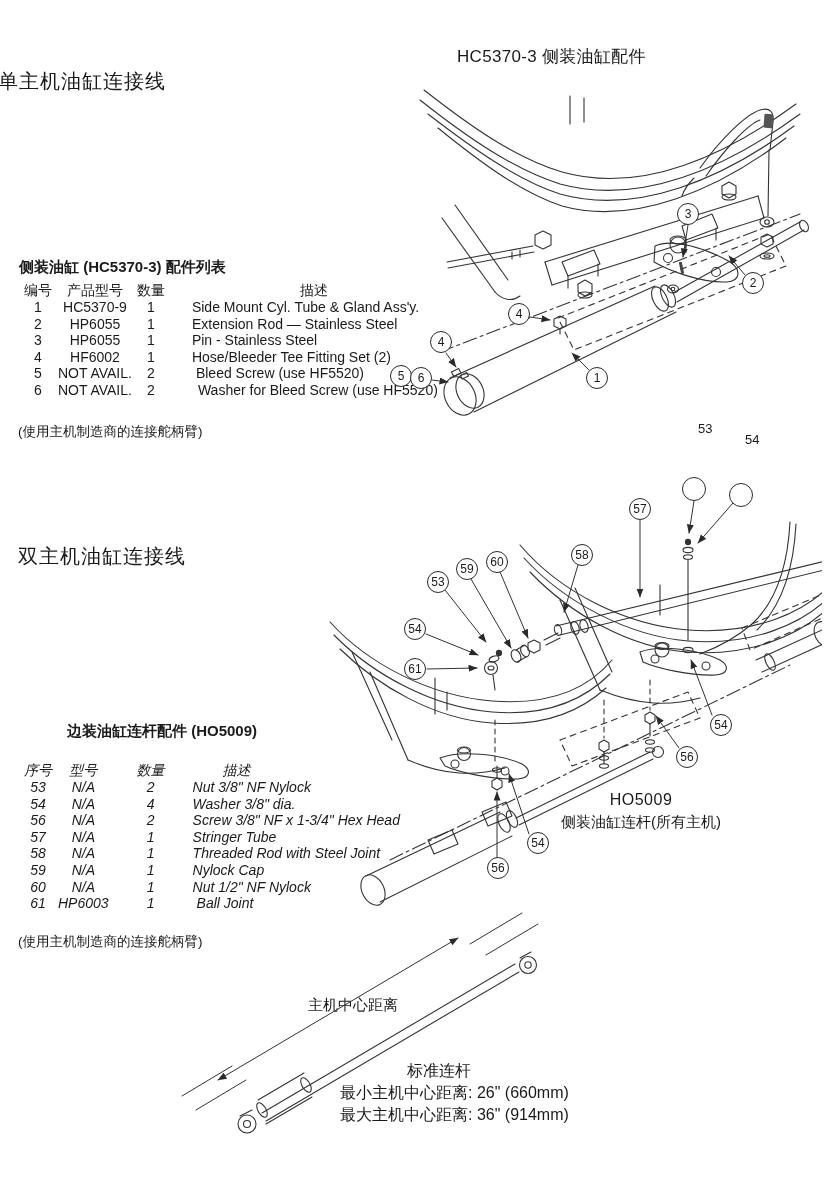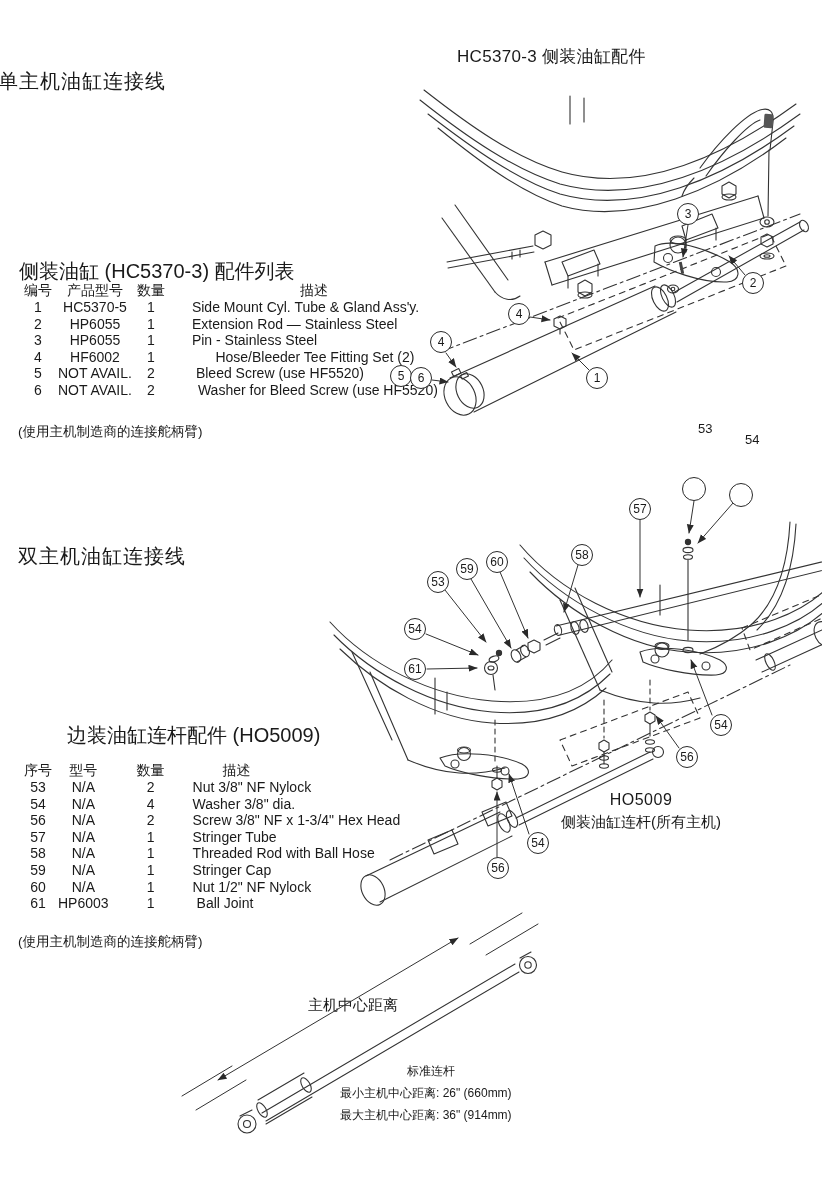--- a/index.html
+++ b/index.html
@@ -1,38 +1,38 @@
 <!DOCTYPE html>
 <html><head>
 <meta charset="utf-8">
 <style>
   html,body{margin:0;padding:0;background:#fff;}
   .page{position:relative;width:822px;height:1199px;background:#ffffff;
         font-family:"Liberation Sans","DejaVu Sans",sans-serif;color:#1a1a1a;overflow:hidden;}
   .abs{position:absolute;}
   .doc-title{font-size:17px;letter-spacing:.3px;}
   .section-heading{font-size:20px;letter-spacing:1px;}
-  .table-title{font-size:20px;}
+  .table-title{font-size:15px;font-weight:bold;}
   .note{font-size:13.5px;}
   .float-num{font-size:13px;}
   svg{position:absolute;overflow:visible;}
   path,line,ellipse,circle,rect,polygon,polyline{vector-effect:non-scaling-stroke;}
   .parts{border-collapse:collapse;table-layout:fixed;}
   .parts td{height:16.6px;line-height:16.6px;font-size:14px;white-space:nowrap;
             padding:0;overflow:visible;}
   .parts .hdr td{font-size:14px;height:18px;line-height:18px;}
   .c{text-align:center;}
   .callout{position:absolute;width:22px;height:22px;border:1.4px solid #2a2a2a;border-radius:50%;
            background:#fff;display:flex;align-items:center;justify-content:center;
            font-size:12px;transform:translate(-50%,-50%);box-sizing:border-box;z-index:5;}
   .callout.lg{width:24px;height:24px;}
   .ho-label{text-align:center;line-height:1.45;}
   .ho-label .l1{font-size:16px;letter-spacing:.5px;}
   .ho-label .l2{font-size:15px;}
-  .caption{font-size:12px;line-height:22px;}
+  .caption{font-size:16px;line-height:22px;}
 </style>
 </head>
 <body>
 
 <div class="page">
 
   <div class="abs doc-title" style="left:457px;top:45px;">HC5370-3 侧装油缸配件</div>
   <div class="abs section-heading" style="left:-2px;top:68px;">单主机油缸连接线</div>
 
   <div class="abs table-title" style="left:19px;top:258px;">侧装油缸 (HC5370-3) 配件列表</div>
@@ -45,41 +45,41 @@
       </colgroup>
     <tbody>
         <tr class="hdr">
       <td class="c">编号</td>
       <td class="c">产品型号</td>
       <td class="c">数量</td>
       <td style="padding-left:130px;">描述</td>
     </tr>
     <tr>
       <td class="c">1</td>
-      <td class="c">HC5370-5</td>
+      <td class="c">HC5370-9</td>
       <td class="c">1</td>
       <td style="padding-left:22px;">Side Mount Cyl. Tube &amp;  Gland Ass'y.</td>
     </tr>
     <tr>
       <td class="c">2</td>
       <td class="c">HP6055</td>
       <td class="c">1</td>
       <td style="padding-left:22px;">Extension Rod — Stainless Steel</td>
     </tr>
     <tr>
       <td class="c">3</td>
       <td class="c">HP6055</td>
       <td class="c">1</td>
       <td style="padding-left:22px;margin-top:31px;">Pin - Stainless Steel</td>
     </tr>
     <tr>
       <td class="c">4</td>
       <td class="c">HF6002</td>
       <td class="c">1</td>
-      <td style="padding-left:22px;text-align:center;">Hose/Bleeder Tee Fitting Set (2)</td>
+      <td style="padding-left:22px;">Hose/Bleeder Tee Fitting Set (2)</td>
     </tr>
     <tr>
       <td class="c">5</td>
       <td class="c">NOT AVAIL.</td>
       <td class="c">2</td>
       <td style="padding-left:26px;">Bleed Screw (use HF5520)</td>
     </tr>
     <tr>
       <td class="c">6</td>
       <td class="c">NOT AVAIL.</td>
@@ -89,21 +89,21 @@
   </tbody>
     </table>
 
   <div class="abs note" style="left:18px;top:423px;">(使用主机制造商的连接舵柄臂)</div>
   <div class="abs float-num" style="left:698px;top:421px;">53</div>
   <div class="abs float-num" style="left:745px;top:432px;">54</div>
 
   <div class="abs section-heading" style="left:18px;top:543px;">双主机油缸连接线</div>
 
   <div class="abs table-title" style="left:19px;top:722px;margin-left:48px;">边装油缸连杆配件 (HO5009)</div>
-  <table class="parts abs" style="left:18px;top:761px;">
+  <table class="parts abs" style="left:18px;top:761px;font-style:italic;">
     <colgroup>
         <col style="width:40px">
         <col style="width:45px">
         <col style="width:84px">
         <col style="width:260px">
       </colgroup>
     <tbody>
         <tr class="hdr">
       <td class="c">序号</td>
       <td class="c">型号</td>
@@ -131,27 +131,27 @@
     <tr>
       <td class="c">57</td>
       <td class="c">N/A</td>
       <td class="c">1</td>
       <td>Stringer Tube</td>
     </tr>
     <tr>
       <td class="c">58</td>
       <td class="c">N/A</td>
       <td class="c">1</td>
-      <td>Threaded Rod with Ball Hose</td>
+      <td>Threaded Rod with Steel Joint</td>
     </tr>
     <tr>
       <td class="c">59</td>
       <td class="c">N/A</td>
       <td class="c">1</td>
-      <td>Stringer Cap</td>
+      <td>Nylock Cap</td>
     </tr>
     <tr>
       <td class="c">60</td>
       <td class="c">N/A</td>
       <td class="c">1</td>
       <td>Nut 1/2" NF Nylock</td>
     </tr>
     <tr>
       <td class="c">61</td>
       <td class="c">HP6003</td>

